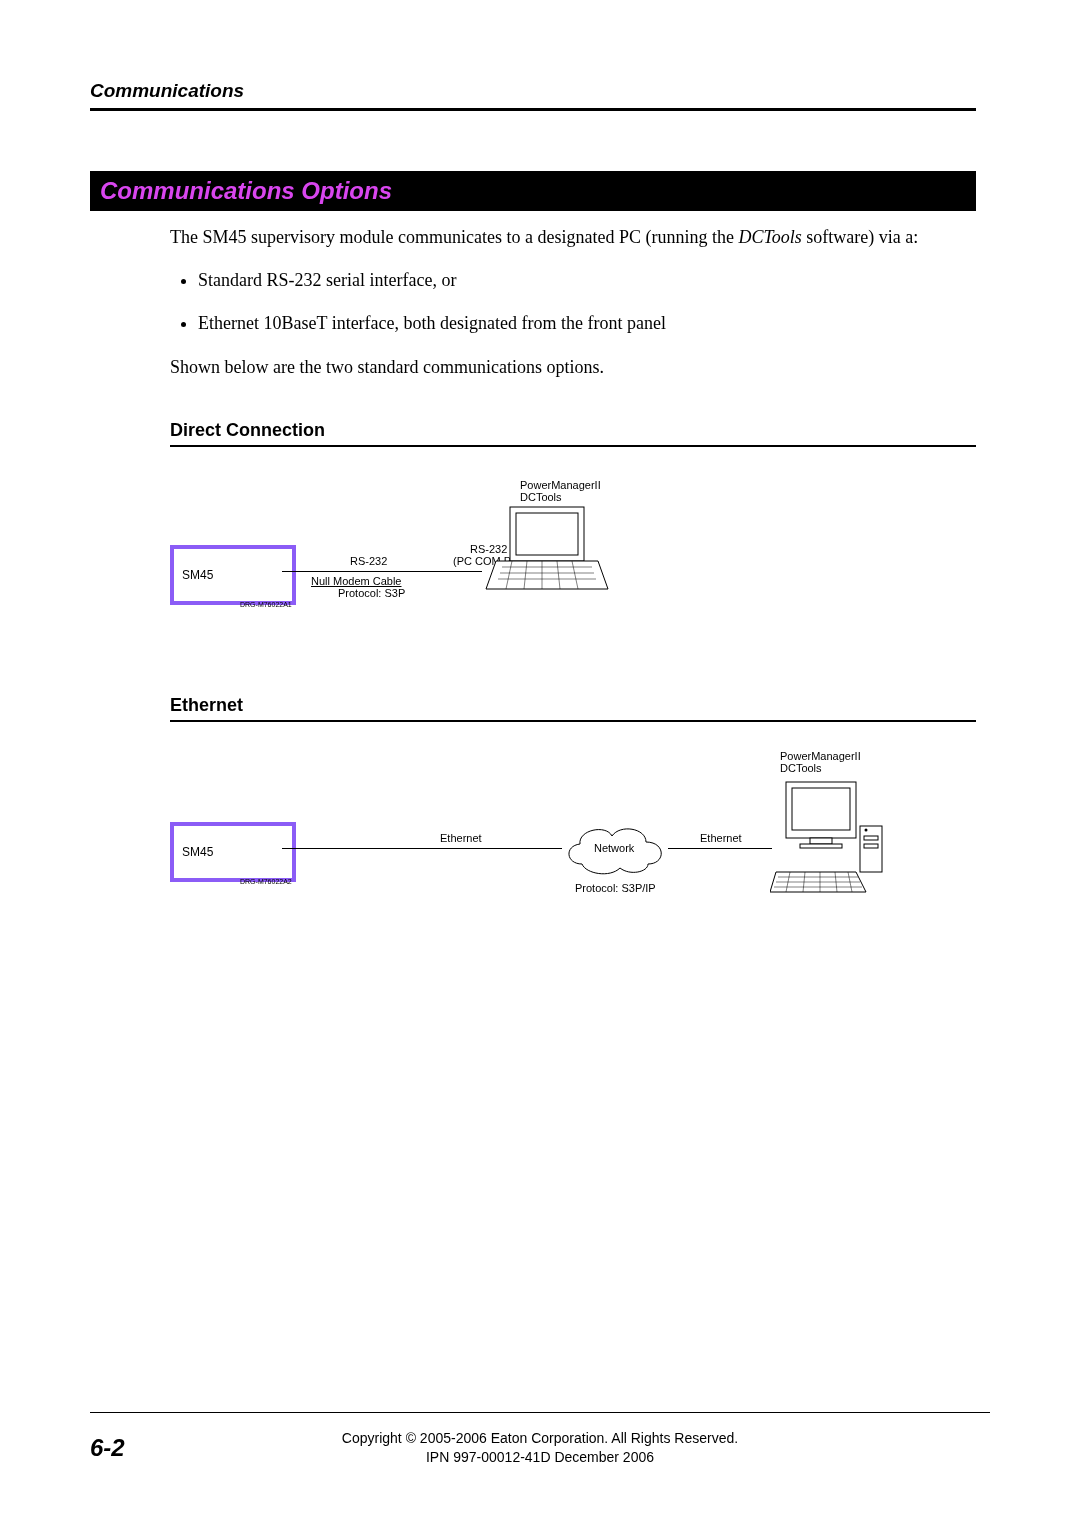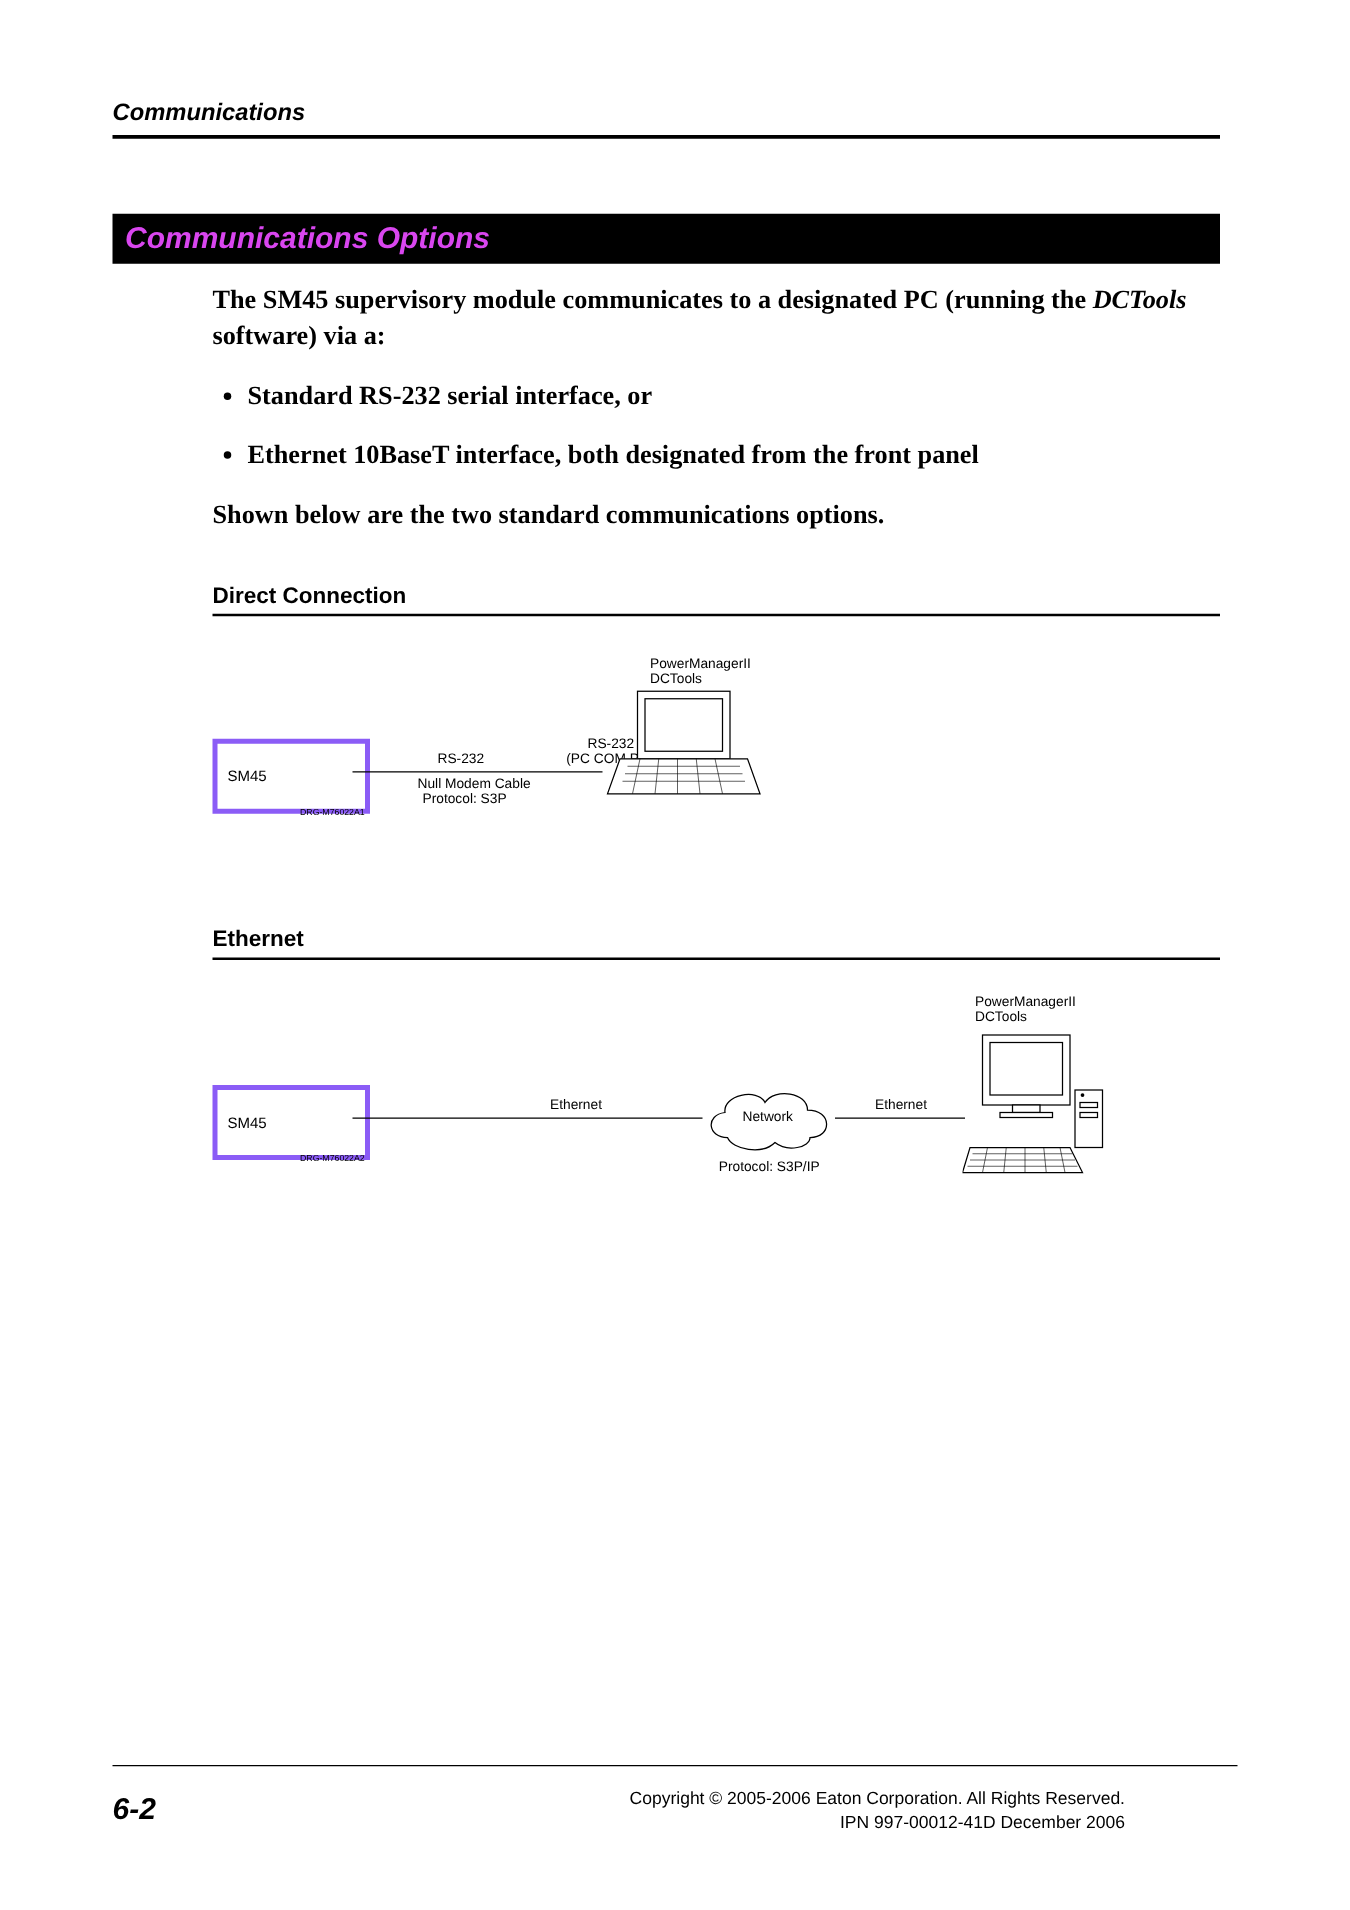--- a/index.html
+++ b/index.html
@@ -32,24 +32,23 @@
     background: #000;
     color: #d946ef;
     font-weight: bold;
     font-style: italic;
     font-size: 24px;
     padding: 6px 10px;
     margin-bottom: 14px;
   }
   .body-text {
     font-family: Georgia, 'Times New Roman', serif;
-    font-size: 21px;
+    font-size: 18px;
     margin-left: 80px;
     line-height: 1.4;
-    font-weight: bold;
   }
   .body-text p { margin: 6px 0 10px 0; }
   .body-text ul { margin: 6px 0 12px 0; padding-left: 28px; }
   .body-text li { margin: 18px 0; }
   .body-text em { font-style: italic; }
   .sub-heading {
     font-weight: bold;
     font-size: 18px;
     margin-top: 40px;
     margin-bottom: 4px;
@@ -107,21 +106,21 @@
     align-items: center;
   }
   .page-num {
     font-weight: bold;
     font-style: italic;
     font-size: 24px;
     width: 90px;
   }
   .footer-text {
     flex: 1;
-    text-align: right;
+    text-align: center;
     font-size: 14px;
     line-height: 1.4;
   }
 </style>
 </head>
 <body>
 
 <div class="page">
   <div class="header-title">Communications</div>
   <hr class="header-rule">
@@ -142,21 +141,21 @@
   <div class="sub-heading">Direct Connection</div>
   <hr class="sub-rule">
 
   <div class="diagram" style="height:160px;">
     <div class="box" style="left:0; top:70px; width:110px; height:52px;">
       <span>SM45</span>
     </div>
     <div class="refnum" style="left:70px; top:126px;">DRG-M76022A1</div>
     <div class="line-h" style="left:112px; top:96px; width:200px;"></div>
     <div class="dlabel" style="left:180px; top:80px;">RS-232</div>
-    <div class="dlabel" style="left:164px; top:100px;">Null Modem Cable</div>
+    <div class="dlabel" style="left:141px; top:100px;text-decoration:underline;">Null Modem Cable</div>
     <div class="dlabel" style="left:168px; top:112px;">Protocol: S3P</div>
     <div class="dlabel" style="left:300px; top:68px;">RS-232</div>
     <div class="dlabel" style="left:283px; top:80px;">(PC COM Port)</div>
 
     <svg style="position:absolute; left:312px; top:28px;" width="130" height="100" viewBox="0 0 130 100">
       <rect x="28" y="4" width="74" height="54" fill="#fff" stroke="#000"></rect>
       <rect x="34" y="10" width="62" height="42" fill="#fff" stroke="#000"></rect>
       <polygon points="14,58 116,58 126,86 4,86" fill="#fff" stroke="#000"></polygon>
 
       <g stroke="#000" stroke-width="0.5">

